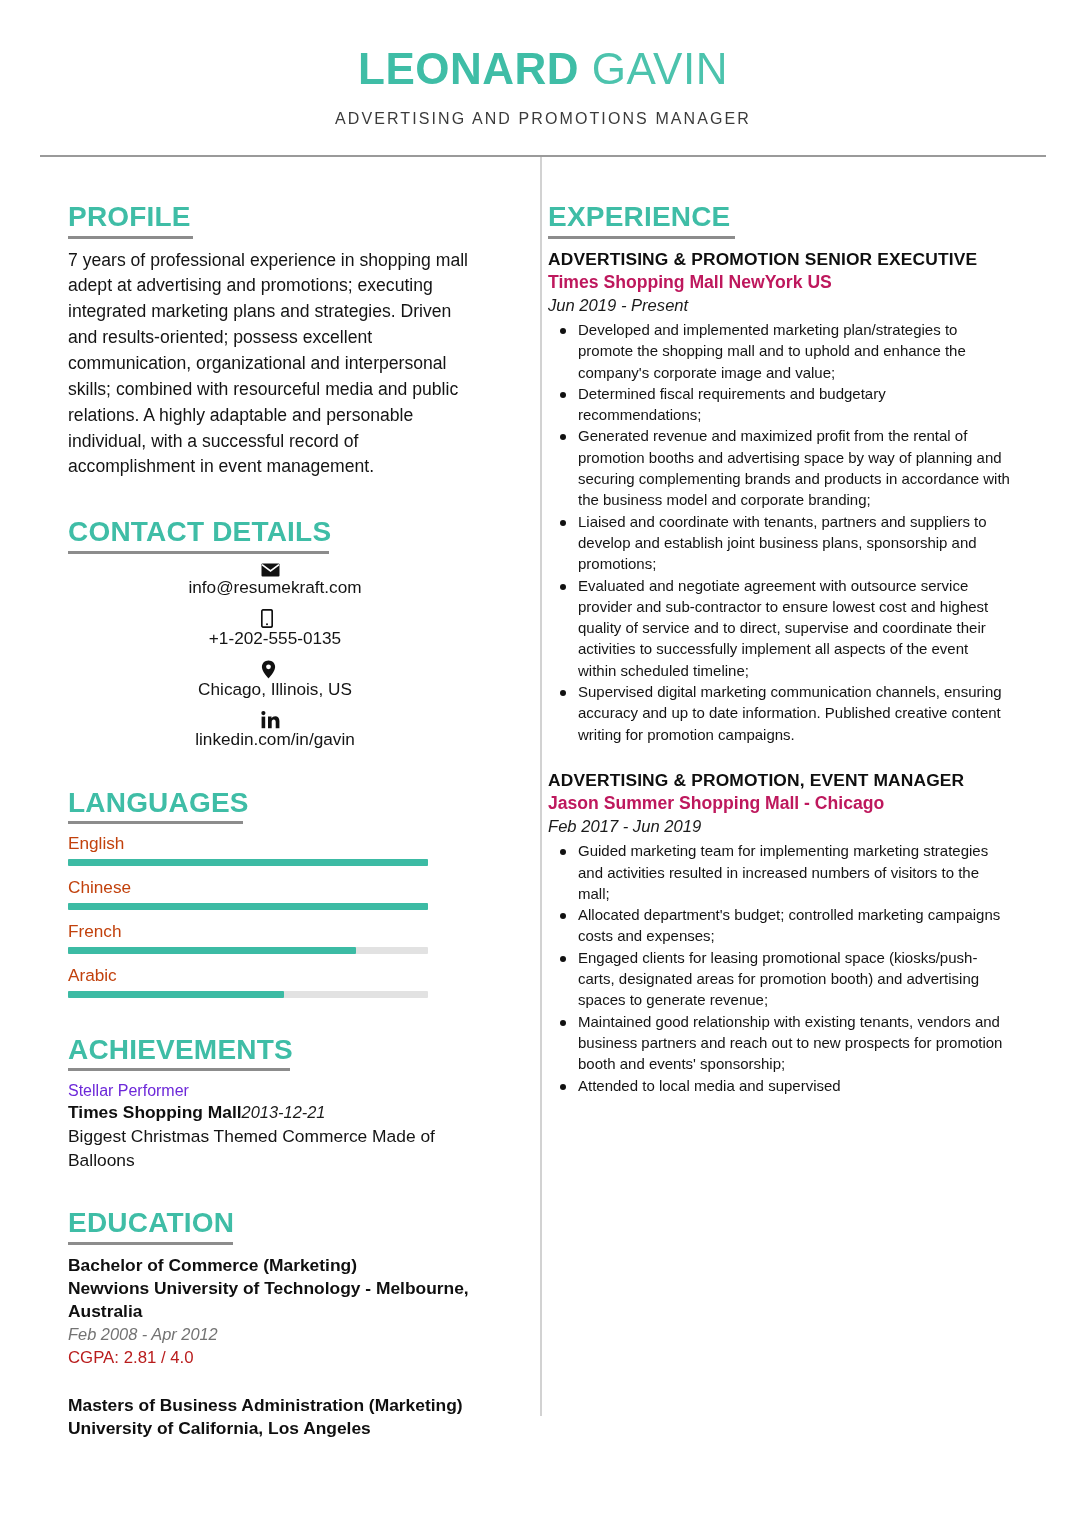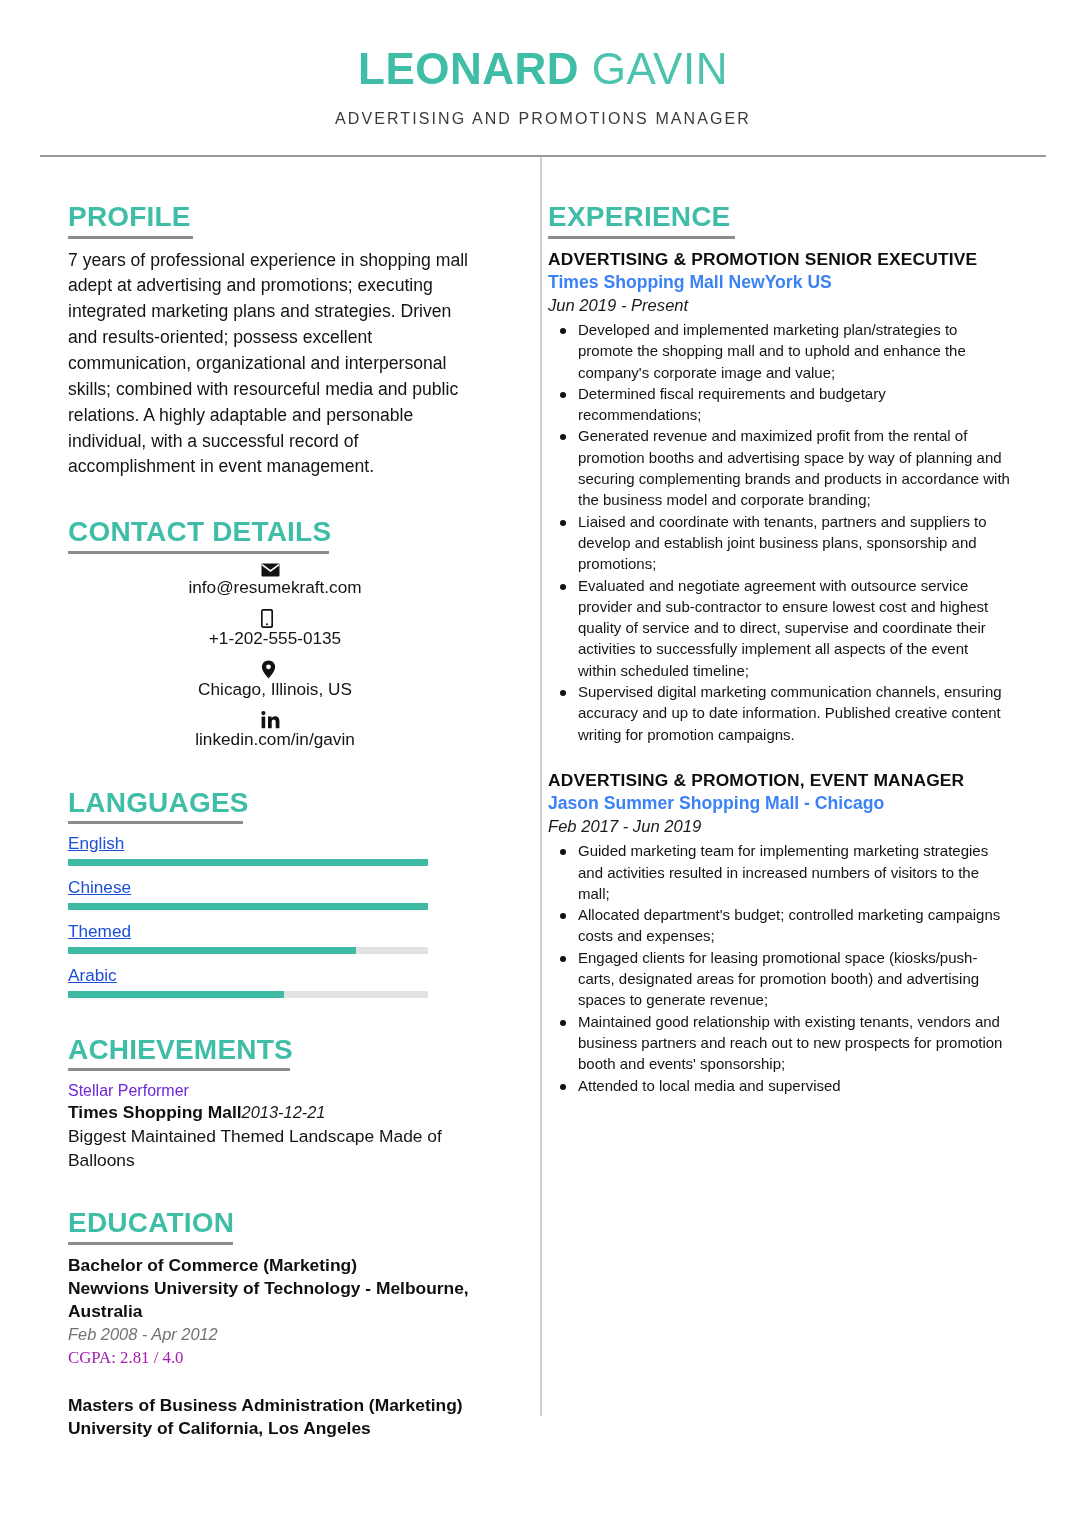--- a/index.html
+++ b/index.html
@@ -48,45 +48,45 @@
 
   
   .contact-list { margin-top:2px; }
   .contact-row { display:flex; align-items:center; margin-bottom:11px;flex-direction:column; }
   .c-ico { width:28px; min-width:28px; display:flex; align-items:center; }
   .c-ico svg { display:block; }
   .c-txt { font-size:17.2px; color:#141414; }
 
   
   .lang-item { margin-bottom:11px; }
-  .lang-name { font-size:17.2px; color:#1d4ed8; margin-bottom:5px;text-decoration:underline; }
+  .lang-name { font-size:17.2px; color:#c2410c; margin-bottom:5px; }
   .bar-bg { height:7px; background:#e2e2e2; border-radius:1px; width:360px; }
   .bar-fg { height:7px; background:#3cbba4; border-radius:1px; }
 
   
   .ach-title { font-size:16px; font-weight:normal; color:#6d28d9; line-height:1.33; }
   .ach-org   { font-size:17.4px; font-weight:bold; color:#0f0f0f; }
   .ach-date  { font-size:16.4px; font-style:italic; color:#1a1a1a; }
   .ach-desc  { font-size:17.4px; line-height:1.4; color:#141414; margin-top:1px; }
 
   
   .edu-item { margin-bottom:4px; }
   .edu-deg  { font-size:17.4px; font-weight:bold; color:#0f0f0f; line-height:1.33; }
   .edu-sch  { font-size:17.4px; font-weight:bold; color:#0f0f0f; line-height:1.33; }
   .edu-date { font-size:16.4px; font-style:italic; color:#737373; line-height:1.4; }
-  .edu-gpa  { font-size:16.8px; color:#a21caf; line-height:1.4;font-family:Liberation Serif, serif; }
+  .edu-gpa  { font-size:16.8px; color:#b91c1c; line-height:1.4; }
   .edu-gap  { height:20px; }
 
   
   .exp-item { margin-bottom:4px; }
   .exp-role {
     font-size:17.4px; font-weight:bold; color:#0f0f0f;
     letter-spacing:0.15px; line-height:1.32; text-transform:uppercase;
   }
-  .exp-org  { font-size:17.6px; font-weight:bold; color:#3b82f6; line-height:1.32; }
+  .exp-org  { font-size:17.6px; font-weight:bold; color:#be185d; line-height:1.32; }
   .exp-date { font-size:16.6px; font-style:italic; color:#1a1a1a; line-height:1.4; margin-bottom:2px; }
   ul.exp-bullets { list-style:none; margin:0; padding:0; }
   ul.exp-bullets li {
     position:relative; padding-left:30px; margin-bottom:0px;
     font-size:15px; line-height:1.42; color:#141414;
   }
   ul.exp-bullets li:before {
     content:""; position:absolute; left:12px; top:9px;
     width:6px; height:6px; border-radius:50%; background:#111;
   }
@@ -180,21 +180,21 @@
             <div class="bar-fg" style="width:100%"></div>
           </div>
         </div>
         <div class="lang-item">
           <div class="lang-name">Chinese</div>
           <div class="bar-bg">
             <div class="bar-fg" style="width:100%"></div>
           </div>
         </div>
         <div class="lang-item">
-          <div class="lang-name">Themed</div>
+          <div class="lang-name">French</div>
           <div class="bar-bg">
             <div class="bar-fg" style="width:80%"></div>
           </div>
         </div>
         <div class="lang-item">
           <div class="lang-name">Arabic</div>
           <div class="bar-bg">
             <div class="bar-fg" style="width:60%"></div>
           </div>
         </div>
@@ -203,21 +203,21 @@
       <div style="height:25px"></div>
 
       <div class="sec">
         <div class="sec-h">ACHIEVEMENTS</div>
         <div class="sec-rule" style="width:222px"></div>
         <div>
           <div class="ach-title">Stellar Performer</div>
           <div>
             <span class="ach-org">Times Shopping Mall</span><span class="ach-date">2013-12-21</span>
           </div>
-          <div class="ach-desc">Biggest Maintained Themed Landscape Made of Balloons</div>
+          <div class="ach-desc">Biggest Christmas Themed Commerce Made of Balloons</div>
         </div>
       </div>
 
       <div style="height:29px"></div>
 
       <div class="sec">
         <div class="sec-h">EDUCATION</div>
         <div class="sec-rule" style="width:165px"></div>
 
         <div class="edu-item">

